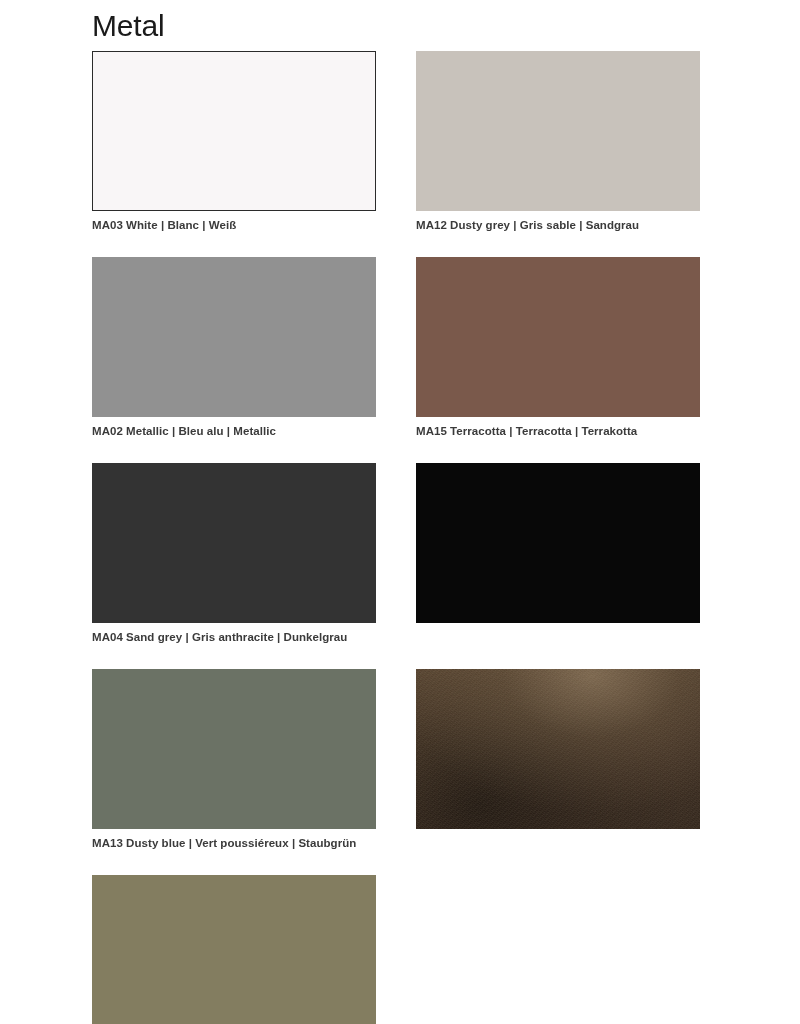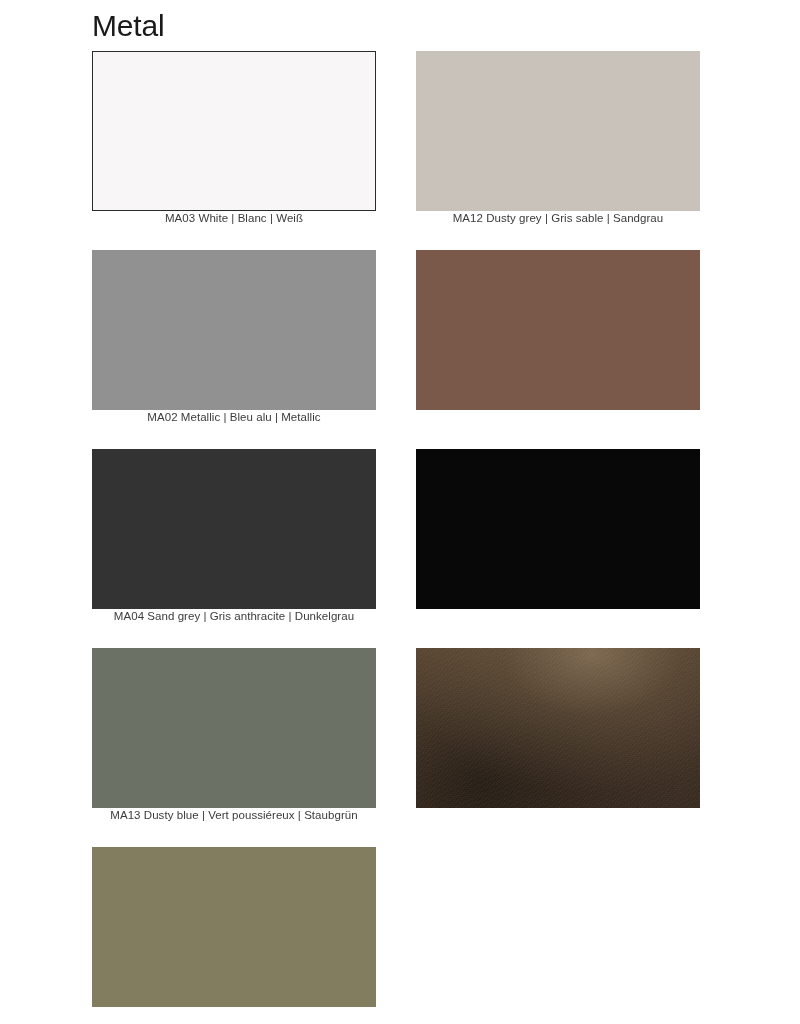--- a/index.html
+++ b/index.html
@@ -14,21 +14,20 @@
     color: #1b1b1b;
     overflow: hidden;
   }
 
   .page {
     position: relative;
     width: 800px;
     height: 1024px;
     box-sizing: border-box;
     background: #ffffff;
-    text-align: center;
   }
 
   .page-title {
     position: absolute;
     left: 92px;
     top: 8px;
     font-size: 30px;
     font-weight: 400;
     letter-spacing: -0.2px;
     line-height: 36px;
@@ -80,25 +79,27 @@
     inset: 0;
     opacity: 0.55;
     background-image:
       repeating-linear-gradient(37deg, rgba(255,235,200,0.055) 0px, rgba(255,235,200,0.055) 1px, rgba(0,0,0,0.05) 1px, rgba(0,0,0,0.05) 2px),
       repeating-linear-gradient(-52deg, rgba(255,240,210,0.045) 0px, rgba(255,240,210,0.045) 1px, rgba(0,0,0,0.045) 1px, rgba(0,0,0,0.045) 3px),
       repeating-linear-gradient(8deg, rgba(255,225,180,0.035) 0px, rgba(255,225,180,0.035) 1px, rgba(0,0,0,0.03) 1px, rgba(0,0,0,0.03) 2px);
     mix-blend-mode: screen;
   }
 
   .swatch-caption {
+    margin-top: 7px;
     font-size: 11.5px;
     line-height: 14px;
     letter-spacing: 0.05px;
     color: #3b3b3b;
     white-space: nowrap;
+    font-weight: bold;
   }
 </style>
 </head>
 <body style="background: rgb(255, 255, 255);">
 
 <div class="page">
 
   <h1 class="page-title">Metal</h1>
 
   <div class="swatch-grid">
@@ -109,20 +110,21 @@
       <div class="swatch-cell">
         <div class="swatch-chip" style="background-color: rgb(200, 194, 187);"></div>
         <div class="swatch-caption" style="color: rgb(59, 59, 59);">MA12 Dusty grey | Gris sable | Sandgrau</div>
       </div>
       <div class="swatch-cell">
         <div class="swatch-chip" style="background-color: rgb(145, 145, 145);"></div>
         <div class="swatch-caption" style="color: rgb(59, 59, 59);">MA02 Metallic | Bleu alu | Metallic</div>
       </div>
       <div class="swatch-cell">
         <div class="swatch-chip" style="background-color: rgb(122, 89, 75);"></div>
+        <div class="swatch-caption" style="color: rgb(59, 59, 59);">MA15 Terracotta | Terracotta | Terrakotta</div>
       </div>
       <div class="swatch-cell">
         <div class="swatch-chip" style="background-color: rgb(51, 51, 51);"></div>
         <div class="swatch-caption" style="color: rgb(59, 59, 59);">MA04 Sand grey | Gris anthracite | Dunkelgrau</div>
       </div>
       <div class="swatch-cell">
         <div class="swatch-chip" style="background-color: rgb(8, 8, 8);"></div>
       </div>
       <div class="swatch-cell">
         <div class="swatch-chip" style="background-color: rgb(107, 114, 101);"></div>

